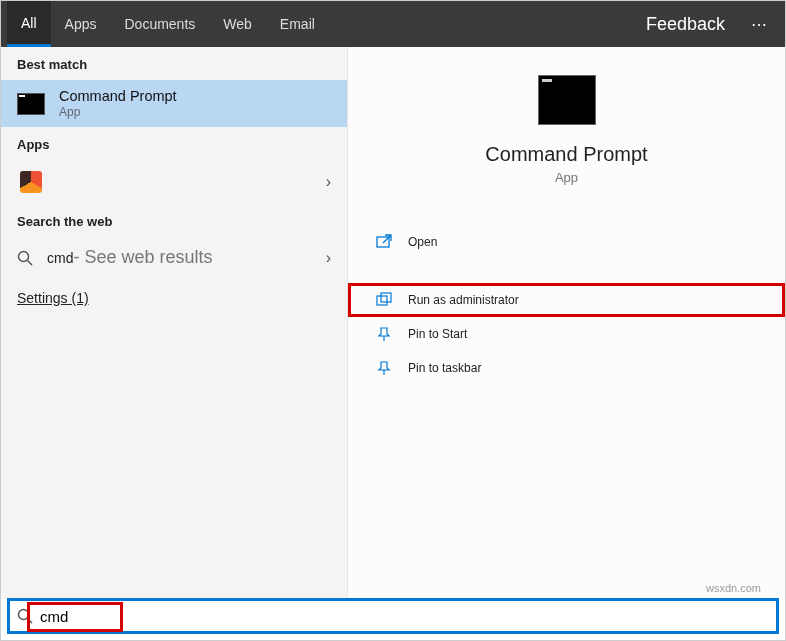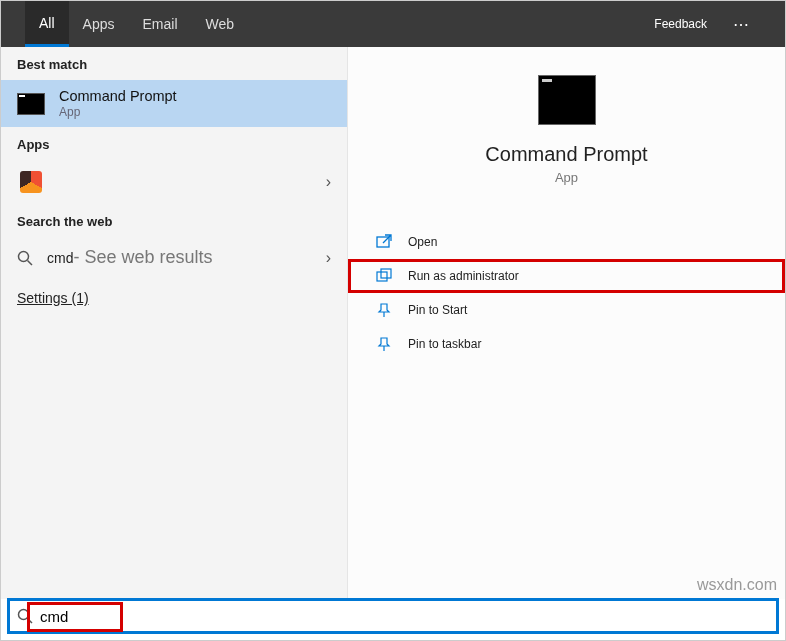--- a/index.html
+++ b/index.html
@@ -1,22 +1,22 @@
 <!DOCTYPE html>
 <html><head>
 <meta charset="utf-8">
 <style>
 * { margin:0; padding:0; box-sizing:border-box; font-family:"Segoe UI",Arial,sans-serif; }
 body { width:786px; height:641px; background:#fff; position:relative; border:1px solid #ccc; }
-.topbar { background:#3a3a3a; height:46px; display:flex; align-items:center; padding:0 24px; color:#fff; }
+.topbar { background:#3a3a3a; height:46px; display:flex; align-items:center; padding:0 6px; color:#fff; }
 .tab { padding:0 14px; height:46px; display:flex; align-items:center; font-size:14px; cursor:pointer; color:#ddd; }
 .tab.active { background:#2a2a2a; border-bottom:3px solid #0078d4; color:#fff; }
 .tab .chev { margin-left:5px; font-size:10px; }
 .spacer { flex:1; }
-.feedback { padding:0 14px; height:34px; display:flex; align-items:center; font-size:12px; }
+.feedback { padding:0 14px; height:34px; display:flex; align-items:center; font-size:18px; }
 .more-menu { width:40px; height:46px; display:flex; align-items:center; justify-content:center; font-size:16px; cursor:pointer; }
 .content { display:flex; height:552px; background:#22c55e; }
 .left { width:347px; background:#f4f4f4; border-right:1px solid #e5e5e5; }
 .right { flex:1; background:#fcfcfc; padding-top:28px; position:relative; }
 .section-header { font-size:13px; font-weight:600; padding:10px 16px 8px; color:#222; }
 .result { display:flex; align-items:center; padding:8px 16px; cursor:pointer; }
 .result.selected { background:#b9d6f2; }
 .result .res-icon { width:28px; height:28px; margin-right:14px; display:flex; align-items:center; justify-content:center; }
 .cmd-thumb { width:28px; height:22px; background:#000; border:1px solid #555; position:relative; }
 .cmd-thumb::before { content:""; position:absolute; top:1px; left:1px; width:6px; height:2px; background:#fff; }
@@ -30,36 +30,37 @@
 .web-query { font-size:14px; color:#222; }
 .web-rest { font-size:18px; color:#777; }
 .settings-row { font-size:14px; color:#222; padding:12px 16px; cursor:pointer;text-decoration:underline; }
 .preview-thumb { width:58px; height:50px; background:#000; border:1px solid #666; margin:0 auto; position:relative; }
 .preview-thumb::before { content:""; position:absolute; top:3px; left:3px; width:10px; height:3px; background:#ccc; }
 .preview-title { text-align:center; font-size:20px; color:#222; margin-top:18px; }
 .preview-sub { text-align:center; font-size:13px; color:#777; margin-top:4px; }
 .actions { margin-top:40px; }
 .action { display:flex; align-items:center; padding:9px 26px; cursor:pointer; font-size:12px; color:#222; }
 .action .ai { width:20px; height:16px; margin-right:14px; display:flex; align-items:center; justify-content:center; color:#0078d4; }
-.action.hl { outline:3px solid #d40000; outline-offset:-3px; }
+.action.hl { outline:3px solid #d40000; outline-offset:-3px;margin-top:24px; }
 .svg-icon { width:16px; height:16px; }
 .searchbar { position:absolute; left:6px; right:6px; bottom:6px; height:36px; border:3px solid #0078d4; display:flex; align-items:center; background:#fff; }
 .searchbar .sb-icon { width:30px; display:flex; align-items:center; justify-content:center; color:#555; }
 .searchbar input { border:none; outline:none; font-size:15px; flex:1; height:100%; }
 .search-hl { position:absolute; left:26px; bottom:8px; width:96px; height:30px; border:3px solid #d40000; pointer-events:none; }
-.watermark { position:absolute; right:8px; bottom:46px; font-size:16px; color:#999; }
+.watermark { position:absolute; right:24px; bottom:46px; font-size:11px; color:#999; }
 </style>
 </head>
 <body>
 
 <div class="topbar">
   <div class="tab active">All</div>
   <div class="tab">Apps</div>
+  <div class="tab">Documents</div>
+  <div class="tab">Web</div>
   <div class="tab">Email</div>
-  <div class="tab">Web</div>
   <div class="spacer"></div>
   <div class="feedback">Feedback</div>
   <div class="more-menu">⋯</div>
 </div>
 
 <div class="content">
   <div class="left">
     <div class="section-header">Best match</div>
     <div class="result selected">
       <div class="res-icon">

